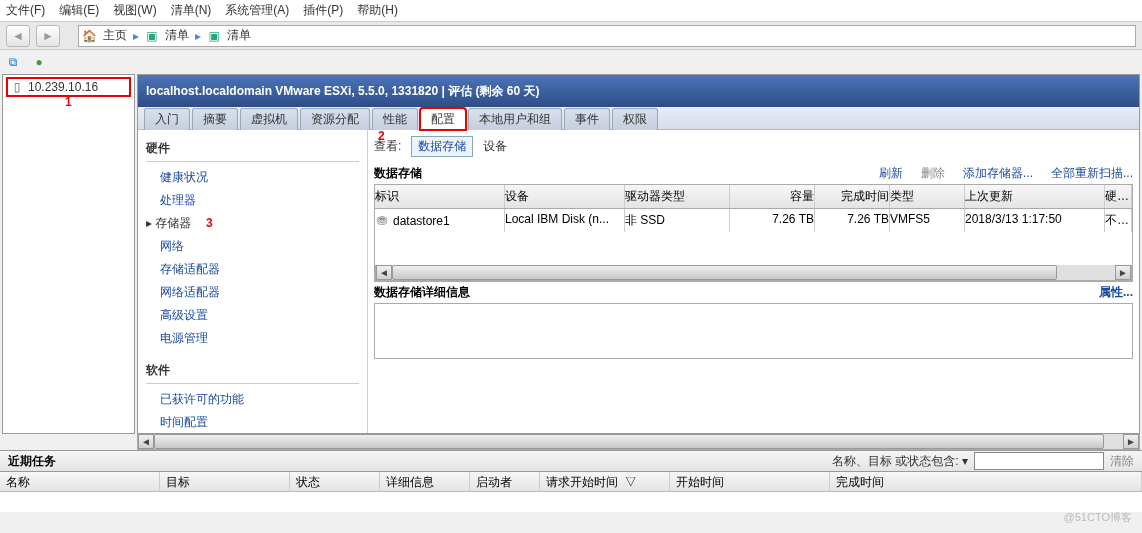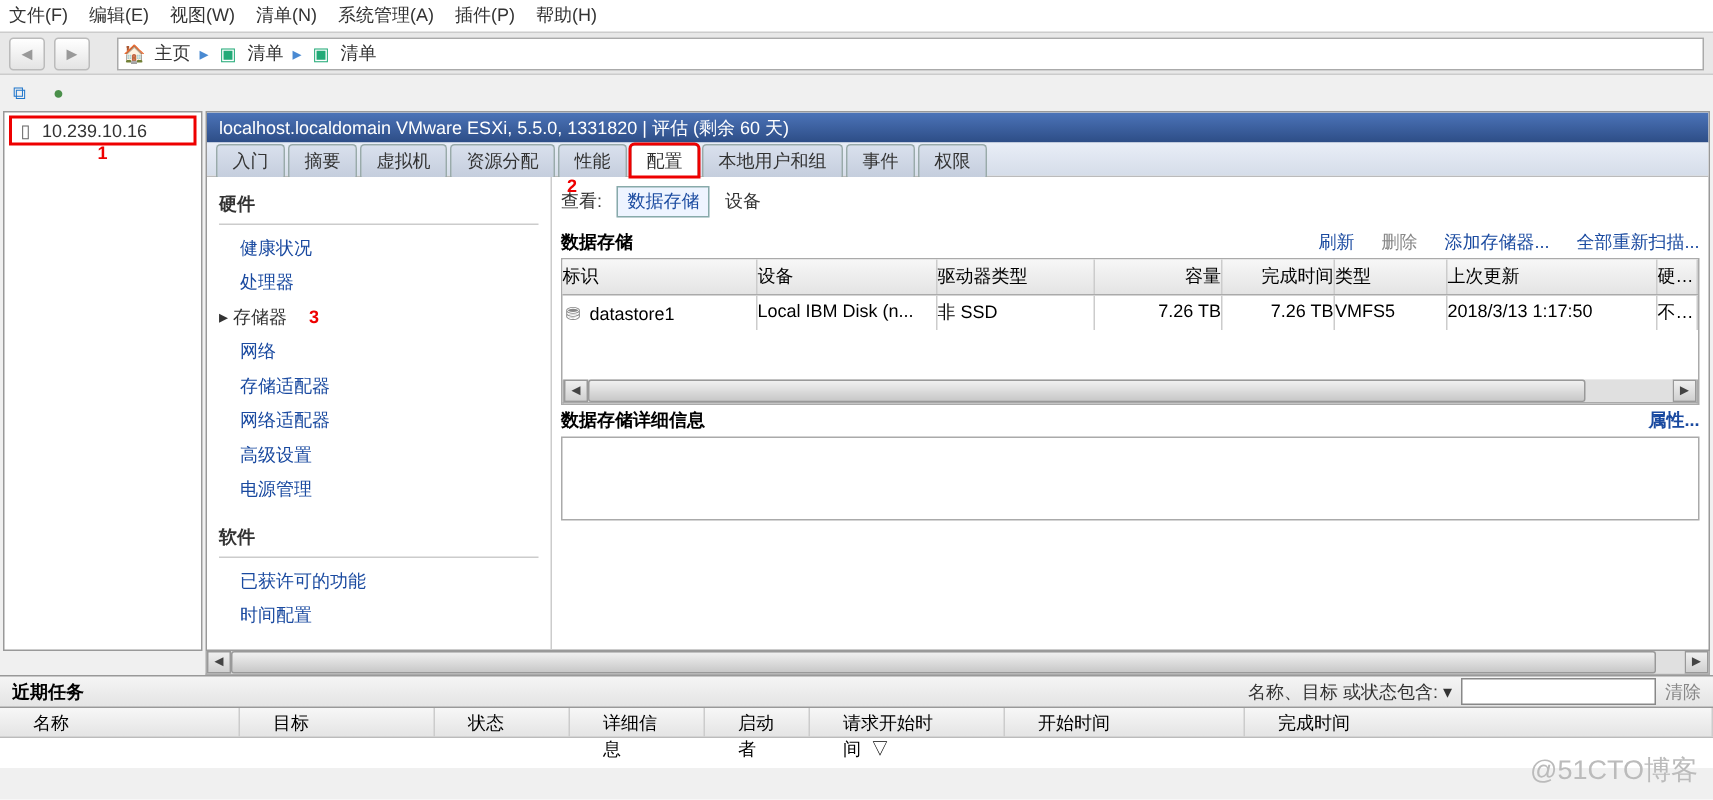--- a/index.html
+++ b/index.html
@@ -12,21 +12,21 @@
 .addr { flex: 1; margin-left: 12px; background: #fff; border: 1px solid #aaa; height: 22px; display: flex; align-items: center; padding: 0 4px; gap: 6px; color: #333; }
 .addr .sep { color: #4a8ad2; }
 .small-toolbar { height: 24px; display: flex; align-items: center; padding: 0 6px; gap: 12px; }
 .icon-sq { width: 14px; height: 14px; display: inline-flex; align-items: center; justify-content: center; }
 .main-split { display: flex; height: 360px; }
 .tree-pane { width: 133px; background: #fff; border: 1px solid #999; margin: 0 2px; padding: 2px 3px; }
 .tree-item { display: flex; align-items: center; gap: 4px; padding: 1px 2px; color: #333; }
 .hl-red { border: 2px solid #e00; }
 .annot { color: #e00; font-weight: bold; position: absolute; }
 .content-pane { flex: 1; background: #fff; border: 1px solid #999; margin-right: 2px; display: flex; flex-direction: column; overflow: hidden; }
-.titlebar { background: #3a5fa3; background: linear-gradient(#4c74b9,#2d4d86); color: #fff; font-weight: normal; height: 20px; display: flex; align-items: center; padding: 0 8px; }
+.titlebar { background: #3a5fa3; background: linear-gradient(#4c74b9,#2d4d86); color: #fff; font-weight: bold; height: 32px; display: flex; align-items: center; padding: 0 8px; }
 .tab-row { height: 22px; background: linear-gradient(#e9eef7,#d5dde9); display: flex; align-items: end; padding-left: 6px; }
 .tab { padding: 2px 10px; color: #333; background: linear-gradient(#d9e0ed,#c5cedd); border: 1px solid #9aa; border-bottom: none; margin-right: 2px; border-radius: 3px 3px 0 0; font-size: 12px; position: relative; top: 1px; cursor: pointer; }
 .tab.active { background: #fff; font-weight: normal; z-index: 2; }
 .hl-red2 { outline: 2px solid #e00; outline-offset: -1px; }
 .content-body { flex: 1; display: flex; overflow: hidden; border-top: 1px solid #bbb; }
 .side-panel { width: 230px; border-right: 1px solid #ccc; padding: 6px 8px; overflow: auto; }
 .panel-section-title { font-weight: bold; color: #333; padding: 4px 0; border-bottom: 1px solid #ccc; margin-bottom: 4px; }
 .side-link { color: #1a4aa0; padding: 3px 0 3px 14px; cursor: pointer; display: block; }
 .side-link.sel { color: #333; font-weight: normal; }
 .side-link.sel::before { content: "▸ "; margin-left: -14px; color: #333; }
@@ -45,23 +45,23 @@
 .hscroll { height: 16px; background: #eee; border: 1px solid #aaa; border-top: none; display: flex; }
 .hscroll .track { flex: 1; background: #e0e0e0; position: relative; }
 .hscroll .thumb { position: absolute; left: 0; width: 92%; top: 0; bottom: 0; background: linear-gradient(#f0f0f0,#c8c8c8); border: 1px solid #999; border-radius: 2px; }
 .hscroll .arrow { width: 16px; background: linear-gradient(#f0f0f0,#d0d0d0); border: 1px solid #999; display: flex; align-items: center; justify-content: center; font-size: 10px; color: #444; }
 .detail-hdr { font-weight: bold; display: flex; justify-content: space-between; padding: 2px 0; }
 .detail-body { border: 1px solid #aaa; height: 56px; }
 .recent-hdr { background: linear-gradient(#f5f5f5,#e4e4e4); border-top: 1px solid #999; border-bottom: 1px solid #999; height: 22px; display: flex; align-items: center; padding: 0 8px; justify-content: space-between; font-weight: bold; }
 .recent-hdr .filter { font-weight: normal; display: flex; align-items: center; gap: 6px; color: #333; }
 .recent-hdr input { border: 1px solid #888; height: 18px; width: 130px; padding: 0 4px; }
 .task-head { display: flex; background: linear-gradient(#f7f7f7,#e4e4e4); border-bottom: 1px solid #bbb; height: 20px; }
-.task-head > div { padding: 2px 22px; border-right: 1px solid #ccc; }
+.task-head > div { padding: 2px 6px; border-right: 1px solid #ccc; }
 .t1{width:160px}.t2{width:130px}.t3{width:90px}.t4{width:90px}.t5{width:70px}.t6{width:130px}.t7{width:160px}.t8{flex:1}
-.watermark { position: absolute; right: 10px; bottom: 8px; color: #bbb; font-size: 18px; }
+.watermark { position: absolute; right: 10px; bottom: 8px; color: #bbb; font-size: 11px; }
 </style>
 </head>
 <body>
 
 <div class="menubar">
   <span>文件(F)</span>
   <span>编辑(E)</span>
   <span>视图(W)</span>
   <span>清单(N)</span>
   <span>系统管理(A)</span>

